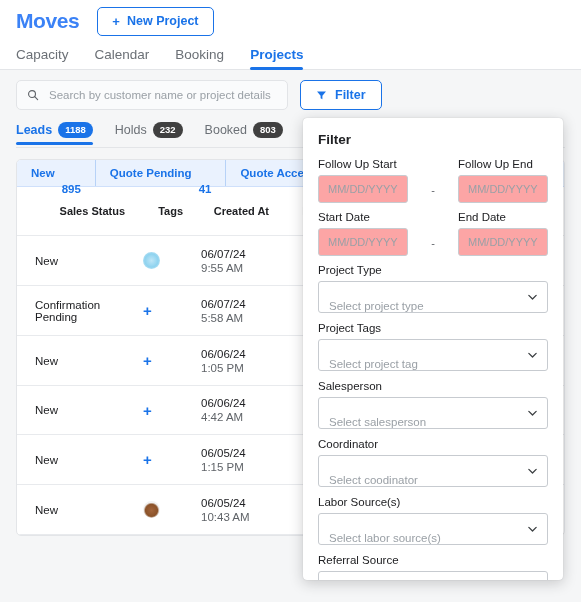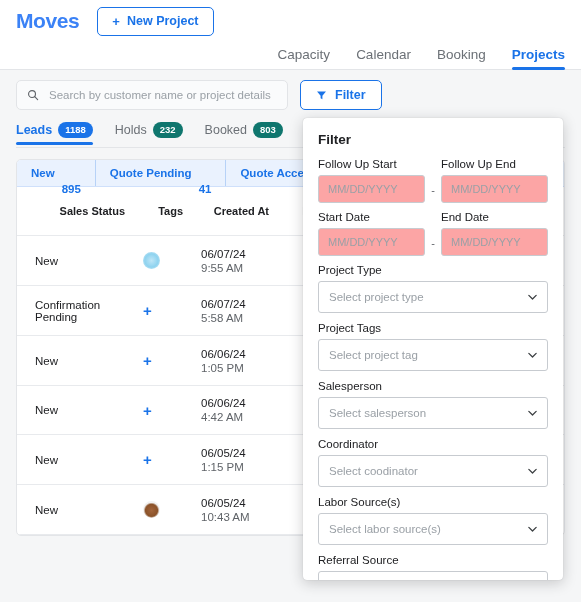--- a/index.html
+++ b/index.html
@@ -37,21 +37,20 @@
     line-height: 1;
   }
   .plus-glyph { font-size: 13px; font-weight: 700; line-height: 1; }
 
   
   .main-nav {
     display: flex; align-items: flex-end; gap: 26px;
     padding: 6px 16px 0 16px;
     border-bottom: 1px solid #e3e5e8;
     height: 32px;
-    justify-content: flex-end;
   }
   .main-nav .nav-item {
     font-size: 13.5px;
     color: #6b7076;
     padding-bottom: 8px;
     cursor: pointer;
     position: relative;
     line-height: 1;
   }
   .main-nav .nav-item.active {
@@ -118,21 +117,21 @@
     position: relative;
     cursor: pointer;
     white-space: nowrap;
   }
   .status-tab.active { color: #1a73e8; font-weight: 700; }
   .status-tab.active:after {
     content: ""; position: absolute; left: 0; right: 0; bottom: -1px;
     height: 3px; background: #1a73e8; border-radius: 2px;
   }
   .pill {
-    background: #0f766e; color: #ffffff;
+    background: #404040; color: #ffffff;
     font-size: 9.5px; font-weight: 700;
     border-radius: 9px; padding: 2px 7px; line-height: 1.25;
   }
   .status-tab.active .pill { background: #1a73e8; }
 
   
   .table-card {
     background: #ffffff;
     border: 1px solid #e3e5e8;
     border-radius: 5px;
@@ -217,21 +216,21 @@
     z-index: 40;
   }
   .filter-title {
     font-size: 13.5px; font-weight: 700; color: #202124;
     margin: 0 0 11px 0;
   }
   .field-label {
     font-size: 11.5px; color: #202124;
     margin-bottom: 5px; display: block;
   }
-  .date-row { display: flex; align-items: flex-end; gap: 0; }
+  .date-row { display: flex; align-items: flex-end; gap: 17px; }
   .date-col { flex: 1; }
   .dash-sep {
     width: 16px; text-align: center; color: #5f6368;
     font-size: 11px; padding-bottom: 7px;
   }
   .txt-input {
     width: 100%;
     height: 28px;
     border: 1px solid #c7cbd0;
     border-radius: 3px;
@@ -244,21 +243,21 @@
   }
   .txt-input::placeholder { color: #9aa0a6; }
   .field-block { margin-bottom: 9px; }
   .select-wrap { position: relative; }
   .select-box {
     width: 100%;
     height: 32px;
     border: 1px solid #c7cbd0;
     border-radius: 3px;
     background: #ffffff;
-    display: flex; align-items: center;
+    display: flex; align-items: flex-end;
     padding: 0 30px 0 10px;
     font-size: 11.5px;
     color: #9aa0a6;
     cursor: pointer;
   }
   .chev {
     position: absolute; right: 9px; top: 50%;
     transform: translateY(-50%);
     pointer-events: none;
     display: flex;

